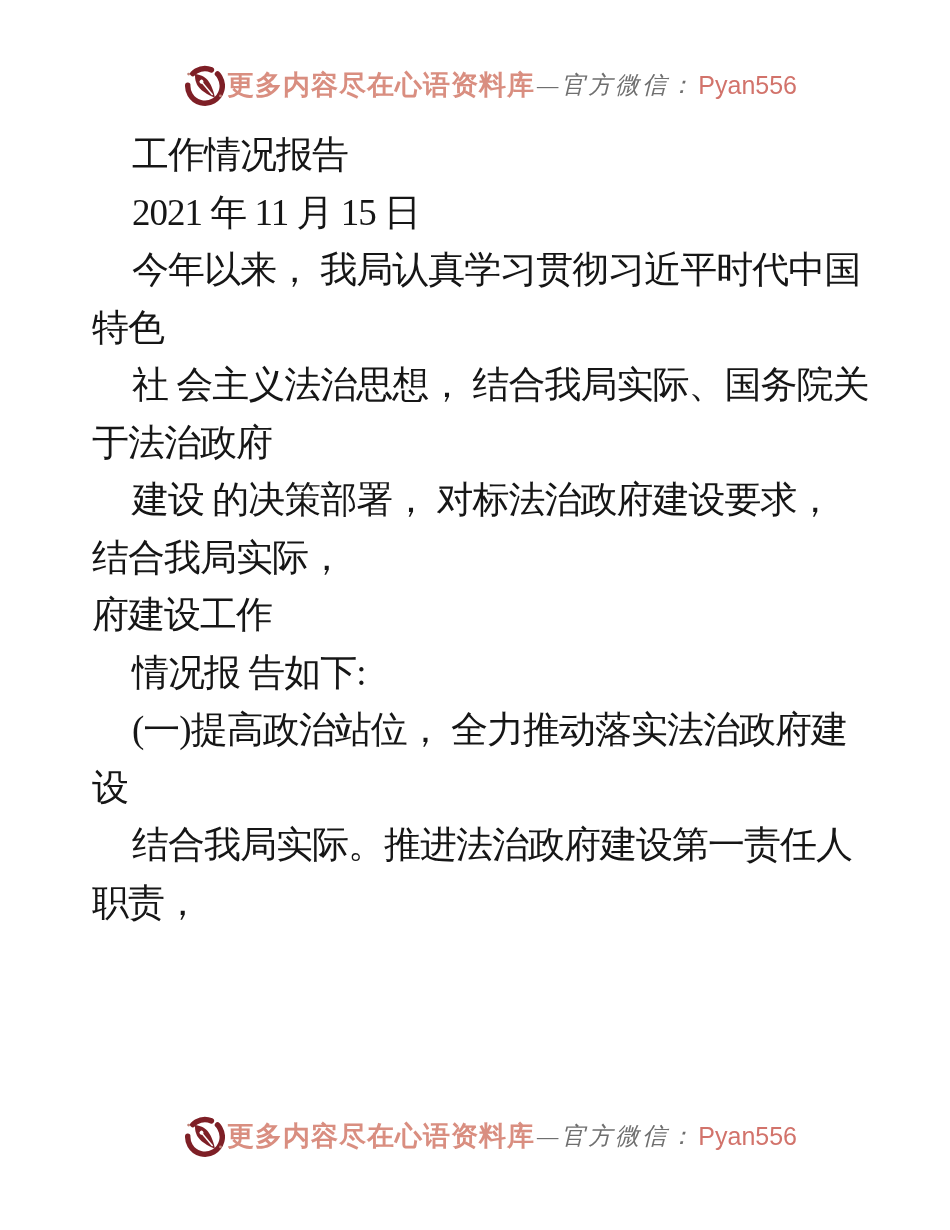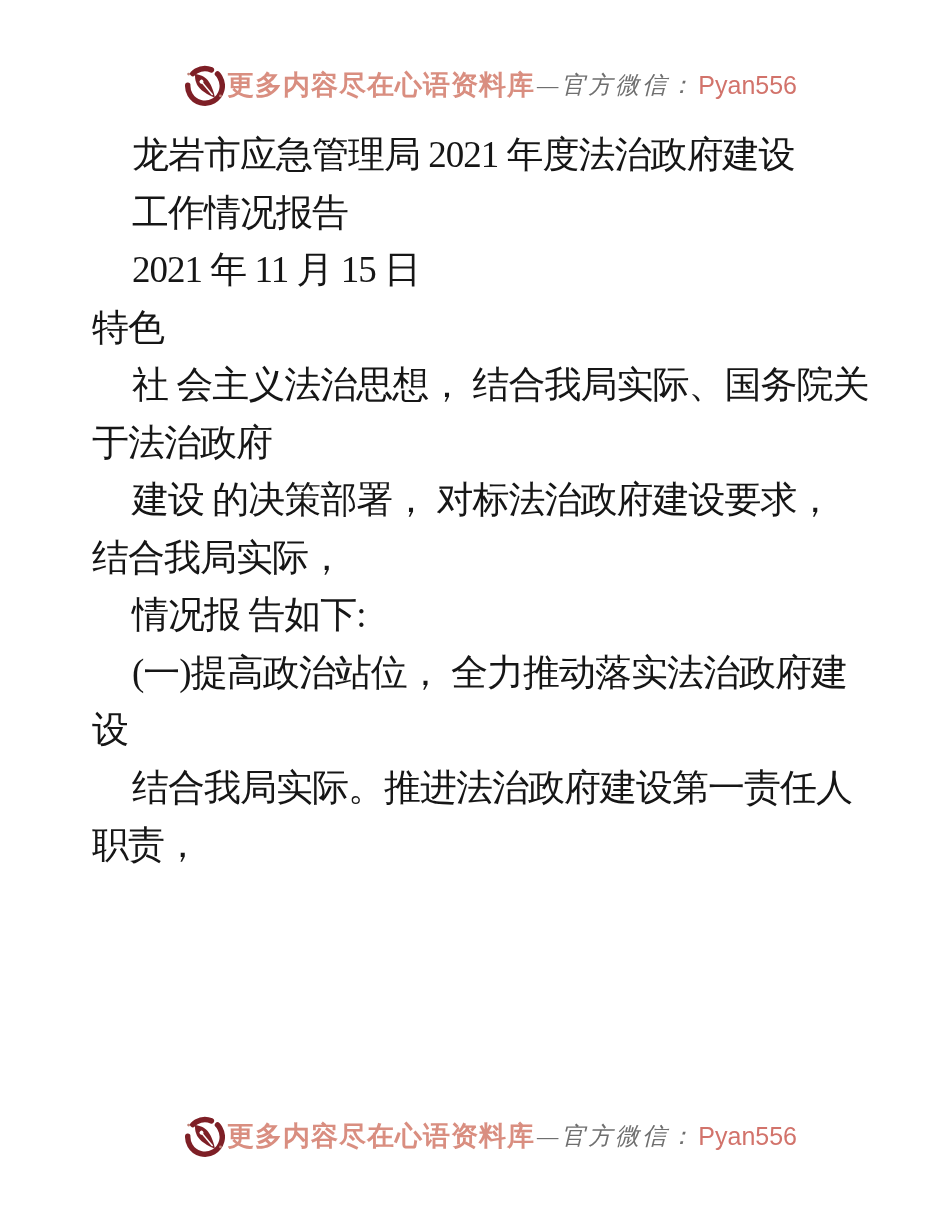--- a/index.html
+++ b/index.html
@@ -85,28 +85,29 @@
       </g>
       <circle cx="4" cy="13" r="1.6" fill="#c08277"></circle>
       <circle cx="39" cy="37" r="1.6" fill="#c08277"></circle>
     </svg>
     <span class="brand">更多内容尽在心语资料库</span>
     <span class="label">—官方微信：</span>
     <span class="wid">Pyan556</span>
   </div>
 
   <div class="doc">
-    <div class="line indent">龙岩市应急管理局 2021 年度法治政府建设</div>
     <div class="line indent">工作情况报告</div>
     <div class="line indent">2021 年 11 月 15 日</div>
+    <div class="line indent">今年以来， 我局认真学习贯彻习近平时代中国</div>
     <div class="line">特色</div>
     <div class="line indent">社 会主义法治思想， 结合我局实际、国务院关</div>
     <div class="line">于法治政府</div>
     <div class="line indent">建设 的决策部署， 对标法治政府建设要求，</div>
     <div class="line">结合我局实际，</div>
+    <div class="line">府建设工作</div>
     <div class="line indent">情况报 告如下:</div>
     <div class="line indent">(一)提高政治站位， 全力推动落实法治政府建</div>
     <div class="line">设</div>
     <div class="line indent">结合我局实际。推进法治政府建设第一责任人</div>
     <div class="line">职责，</div>
   </div>
 
   <div class="watermark watermark-bottom">
     <svg class="logo" width="40" height="46" viewBox="0 0 44 50" aria-hidden="true">
       <circle cx="22" cy="26" r="19" fill="none" stroke="var(--logo-maroon,#7e1f26)" stroke-width="6" stroke-dasharray="70 14 22 8" stroke-linecap="round" transform="rotate(-30 22 26)"></circle>

